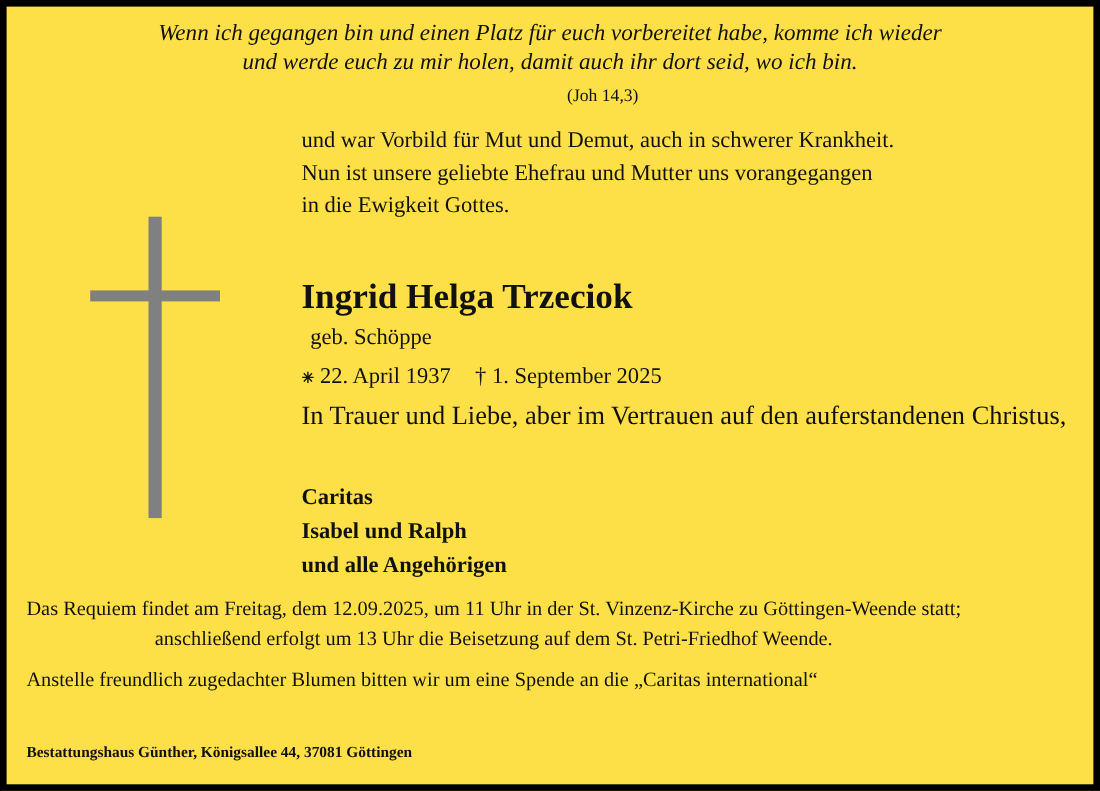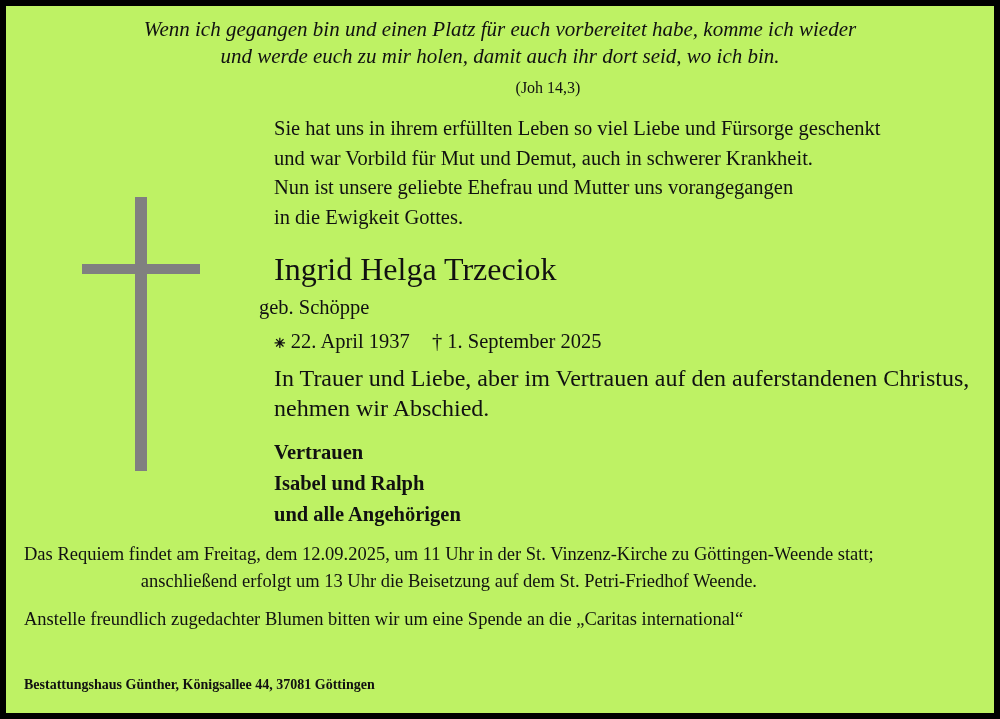--- a/index.html
+++ b/index.html
@@ -1,26 +1,26 @@
 <!DOCTYPE html>
 <html><head>
 <meta charset="utf-8">
 <style>
   html, body { margin: 0; padding: 0; }
   body { width: 1000px; height: 719px; background: #000; overflow: hidden; }
   .frame {
     position: absolute; left: 6px; top: 6px; width: 988px; height: 707px;
-    background: #bef264; font-family: "Liberation Serif", serif; color: #111;
+    background: #fde047; font-family: "Liberation Serif", serif; color: #111;
   }
   .abs { position: absolute; white-space: nowrap; }
   .verse { left: 0; width: 988px; text-align: center; font-style: italic; font-size: 21px; line-height: 27px; top: 10px; }
   .ref { left: 0; width: 988px; text-align: center; font-size: 16px; top: 73px; padding-left: 48px; }
   .intro { left: 268px; top: 108px; font-size: 20.5px; line-height: 29.5px; }
-  .name { left: 268px; top: 245px; font-size: 32px; font-weight: normal; }
-  .born { left: 253px; top: 290px; font-size: 20.5px; }
+  .name { left: 268px; top: 245px; font-size: 32px; font-weight: bold; }
+  .born { left: 276px; top: 290px; font-size: 20.5px; }
   .dates { left: 268px; top: 320px; font-size: 20.5px; }
   .dates span + span { margin-left: 22px; }
   .farewell { left: 268px; top: 358px; font-size: 24px; line-height: 29.5px; }
   .family { left: 268px; top: 431px; font-size: 20.5px; line-height: 31px; font-weight: bold; }
   .service { left: 18px; top: 535px; font-size: 18.5px; line-height: 27px; text-align: center; }
   .donation { left: 18px; top: 600px; font-size: 18.5px; line-height: 27px; }
   .undertaker { left: 18px; top: 671px; font-size: 14px; font-weight: bold; }
   .cross-v { position: absolute; left: 129px; top: 191px; width: 12px; height: 274px; background: #808080; }
   .cross-h { position: absolute; left: 76px; top: 258px; width: 118px; height: 10px; background: #808080; }
 </style>
@@ -34,39 +34,37 @@
     <div>und werde euch zu mir holen, damit auch ihr dort seid, wo ich bin.</div>
   </div>
   <div class="abs ref">(Joh 14,3)</div>
 
   <div>
     <div class="cross-v"></div>
     <div class="cross-h"></div>
   </div>
 
   <div class="abs intro">
-    <div>Sie hat uns in ihrem erfüllten Leben so viel Liebe und Fürsorge geschenkt</div>
     <div>und war Vorbild für Mut und Demut, auch in schwerer Krankheit.</div>
     <div>Nun ist unsere geliebte Ehefrau und Mutter uns vorangegangen</div>
     <div>in die Ewigkeit Gottes.</div>
   </div>
 
   <div class="abs name">Ingrid Helga Trzeciok</div>
   <div class="abs born">geb. Schöppe</div>
   <div class="abs dates">
     <span>⁕ 22. April 1937</span><span>† 1. September 2025</span>
   </div>
 
   <div class="abs farewell">
     <div>In Trauer und Liebe, aber im Vertrauen auf den auferstandenen Christus,</div>
-    <div>nehmen wir Abschied.</div>
   </div>
 
   <div class="abs family">
-    <div>Vertrauen</div>
+    <div>Caritas</div>
     <div>Isabel und Ralph</div>
     <div>und alle Angehörigen</div>
   </div>
 
   <div class="abs service">
     <div>Das Requiem findet am Freitag, dem 12.09.2025, um 11 Uhr in der St. Vinzenz-Kirche zu Göttingen-Weende statt;</div>
     <div>anschließend erfolgt um 13 Uhr die Beisetzung auf dem St. Petri-Friedhof Weende.</div>
   </div>
 
   <div class="abs donation">

